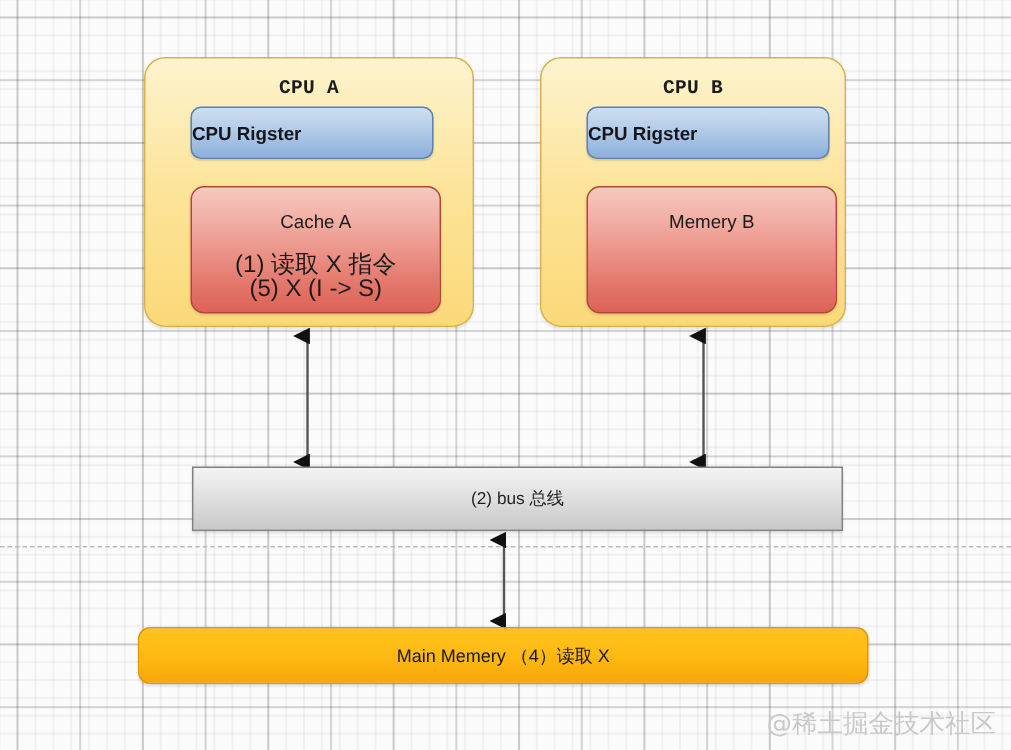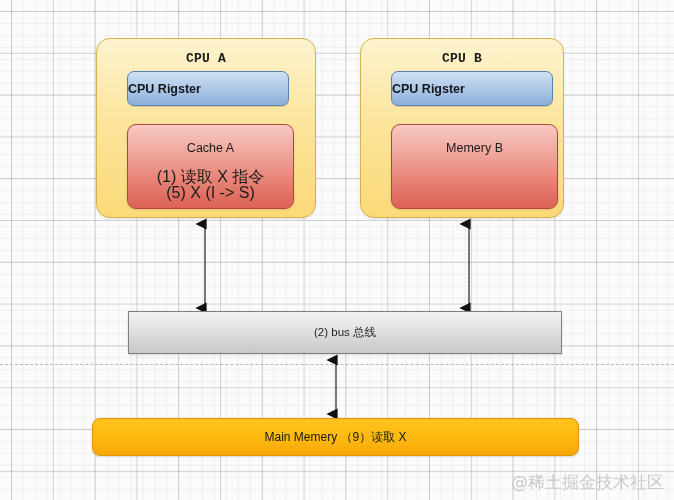--- a/index.html
+++ b/index.html
@@ -223,18 +223,18 @@
         <path d="M3.5 0 L7 7 L0 7 Z" fill="#111"></path>
       </marker>
       <marker id="ah-dn-c" markerWidth="7" markerHeight="7" refX="3.5" refY="6" orient="auto">
         <path d="M3.5 0 L7 7 L0 7 Z" fill="#111"></path>
       </marker>
     </defs>
     <line x1="14" y1="60" x2="14" y2="6" stroke="#555" stroke-width="1.6" marker-start="url(#ah-dn-c)" marker-end="url(#ah-up-c)"></line>
   </svg>
 
   <div class="shape memory-box" style="left:92px; top:418px; width:487px; height:38px;">
-    <span class="memory-label">Main Memery （9）读取 X</span>
+    <span class="memory-label">Main Memery （4）读取 X</span>
   </div>
 
   <div class="watermark">@稀土掘金技术社区</div>
 
 </div>
 
 </body></html>

